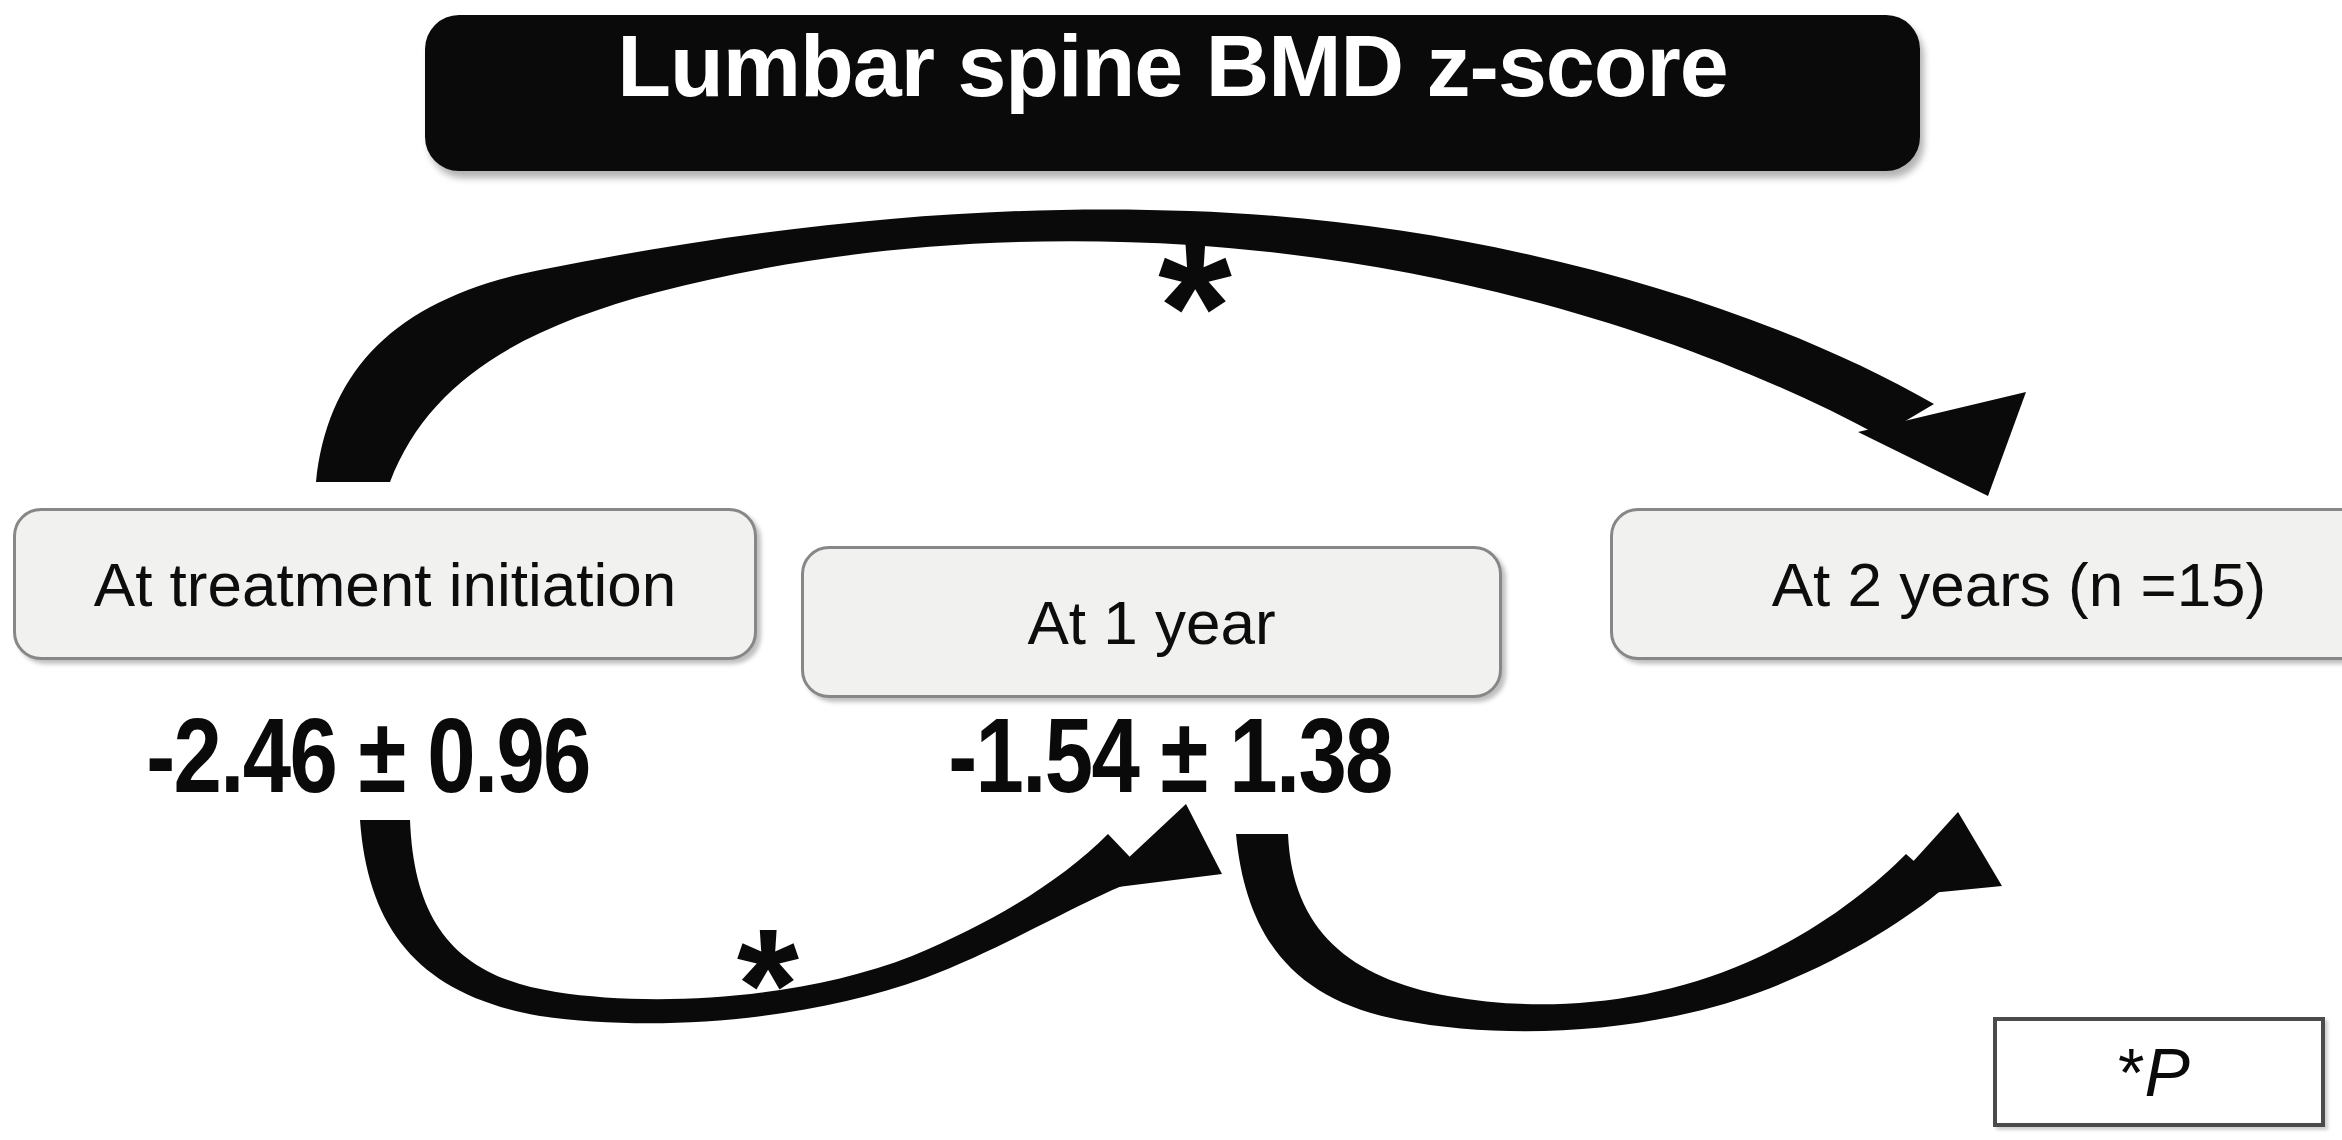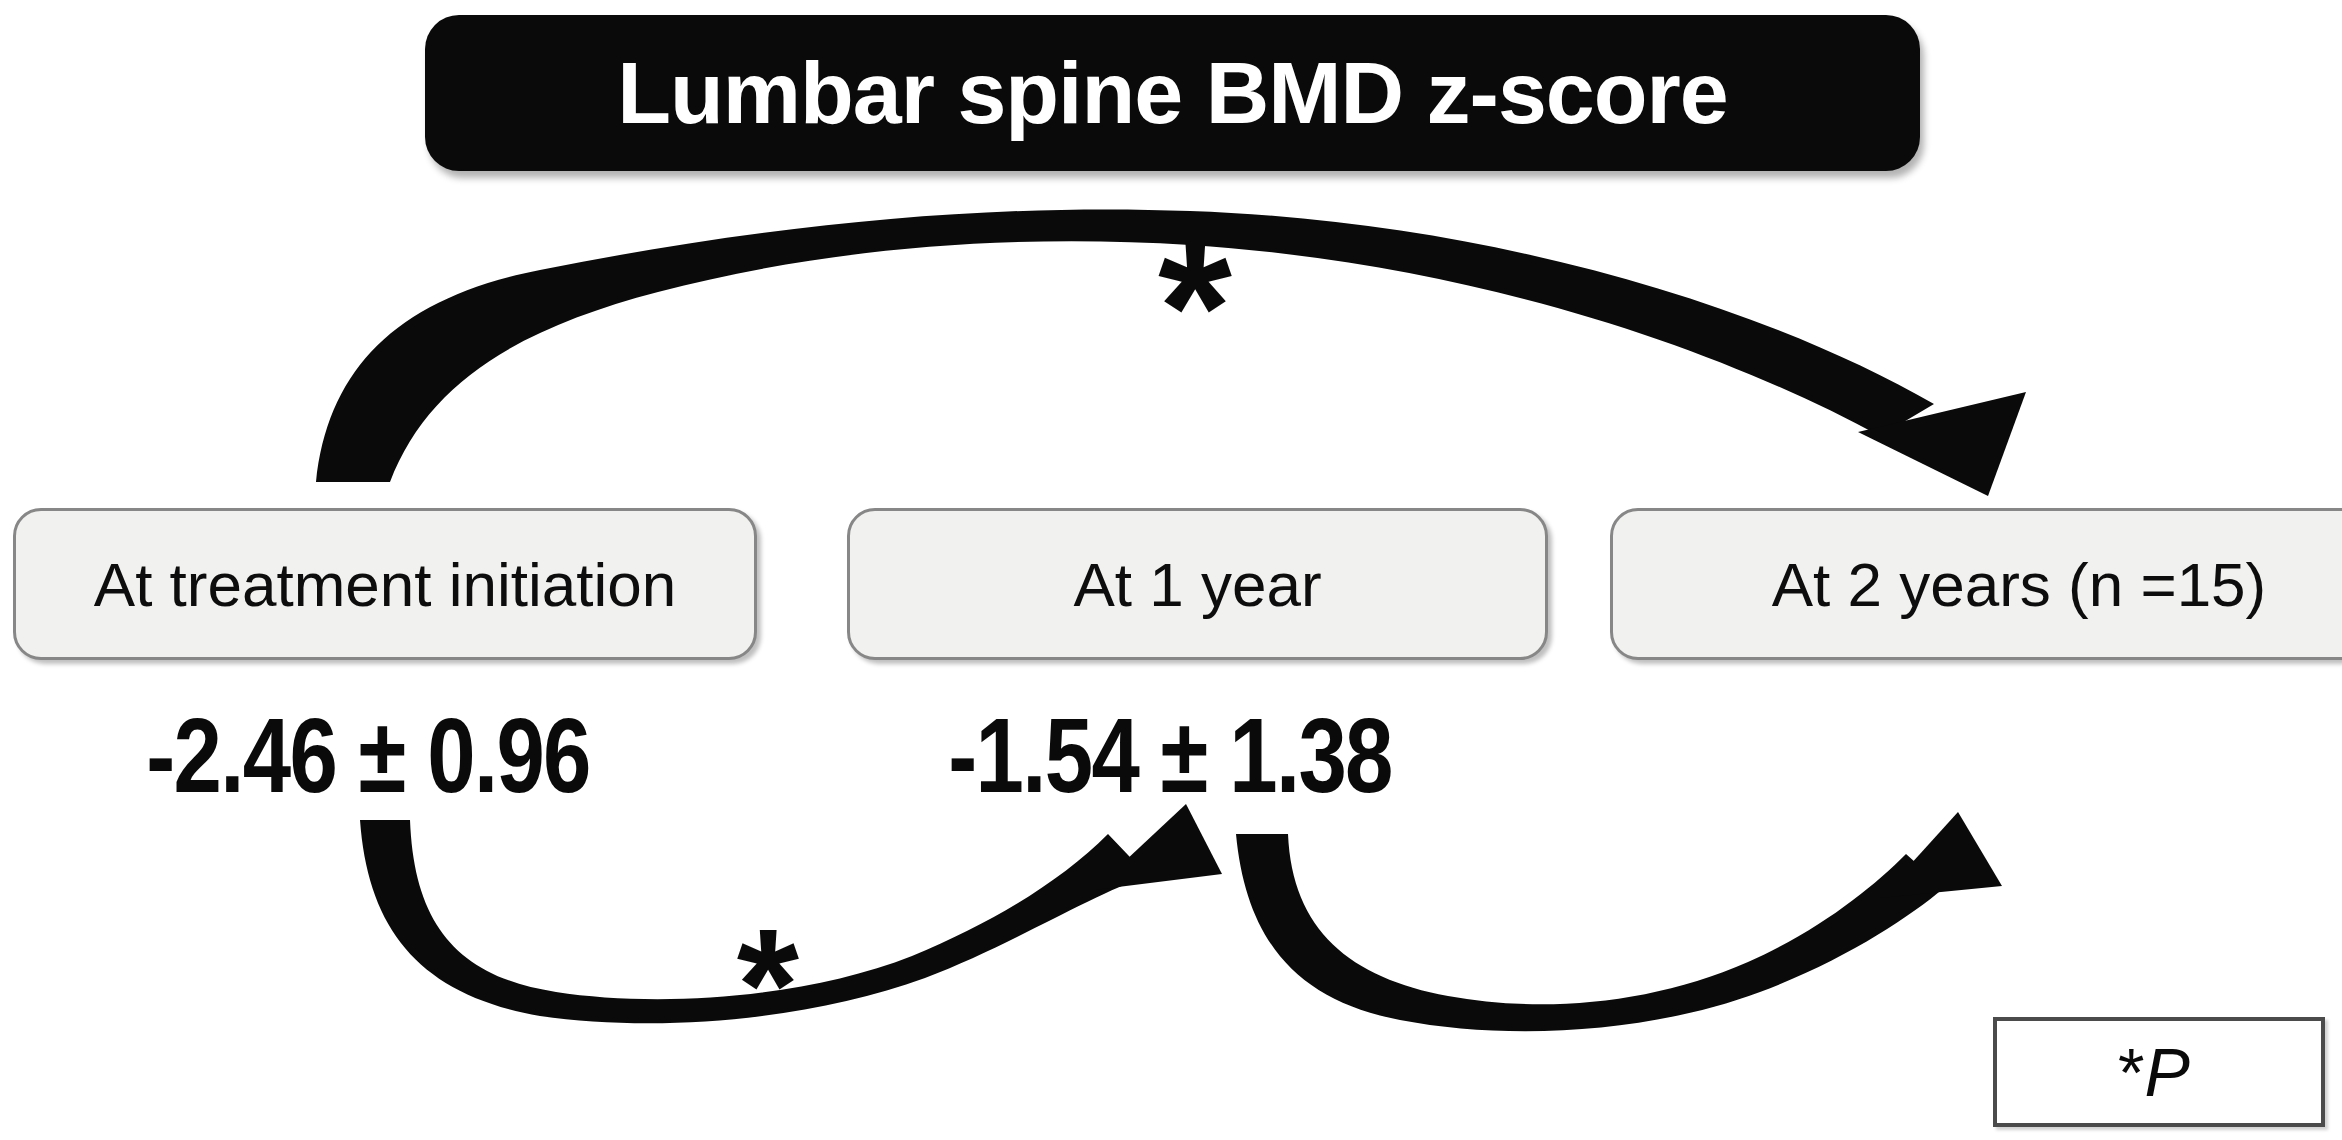--- a/index.html
+++ b/index.html
@@ -19,21 +19,20 @@
   .title-box {
     position: absolute;
     left: 425px;
     top: 15px;
     width: 1495px;
     height: 156px;
     background: #0a0a0a;
     border-radius: 34px;
     box-shadow: 4px 7px 7px rgba(0,0,0,0.30);
     display: flex;
-    align-items: center;
     justify-content: center;
   }
   .title-text {
     color: #ffffff;
     font-size: 88px;
     font-weight: bold;
     letter-spacing: -1px;
     white-space: nowrap;
   }
   .arrow-layer {
@@ -55,21 +54,21 @@
     align-items: center;
     justify-content: center;
     box-sizing: border-box;
   }
   .stage-label {
     font-size: 62px;
     color: #0d0d0d;
     white-space: nowrap;
   }
   #stage-box-1 { left: 13px;   width: 744px; }
-  #stage-box-2 { left: 847px;  width: 701px; }
+  #stage-box-2 { left: 801px;  width: 701px; margin-top: 38px; }
   #stage-box-3 { left: 1610px; width: 818px; }
   .stage-value {
     position: absolute;
     top: 700px;
     height: 110px;
     line-height: 110px;
     transform: translateX(-50%);
     white-space: nowrap;
     text-align: right;
   }

